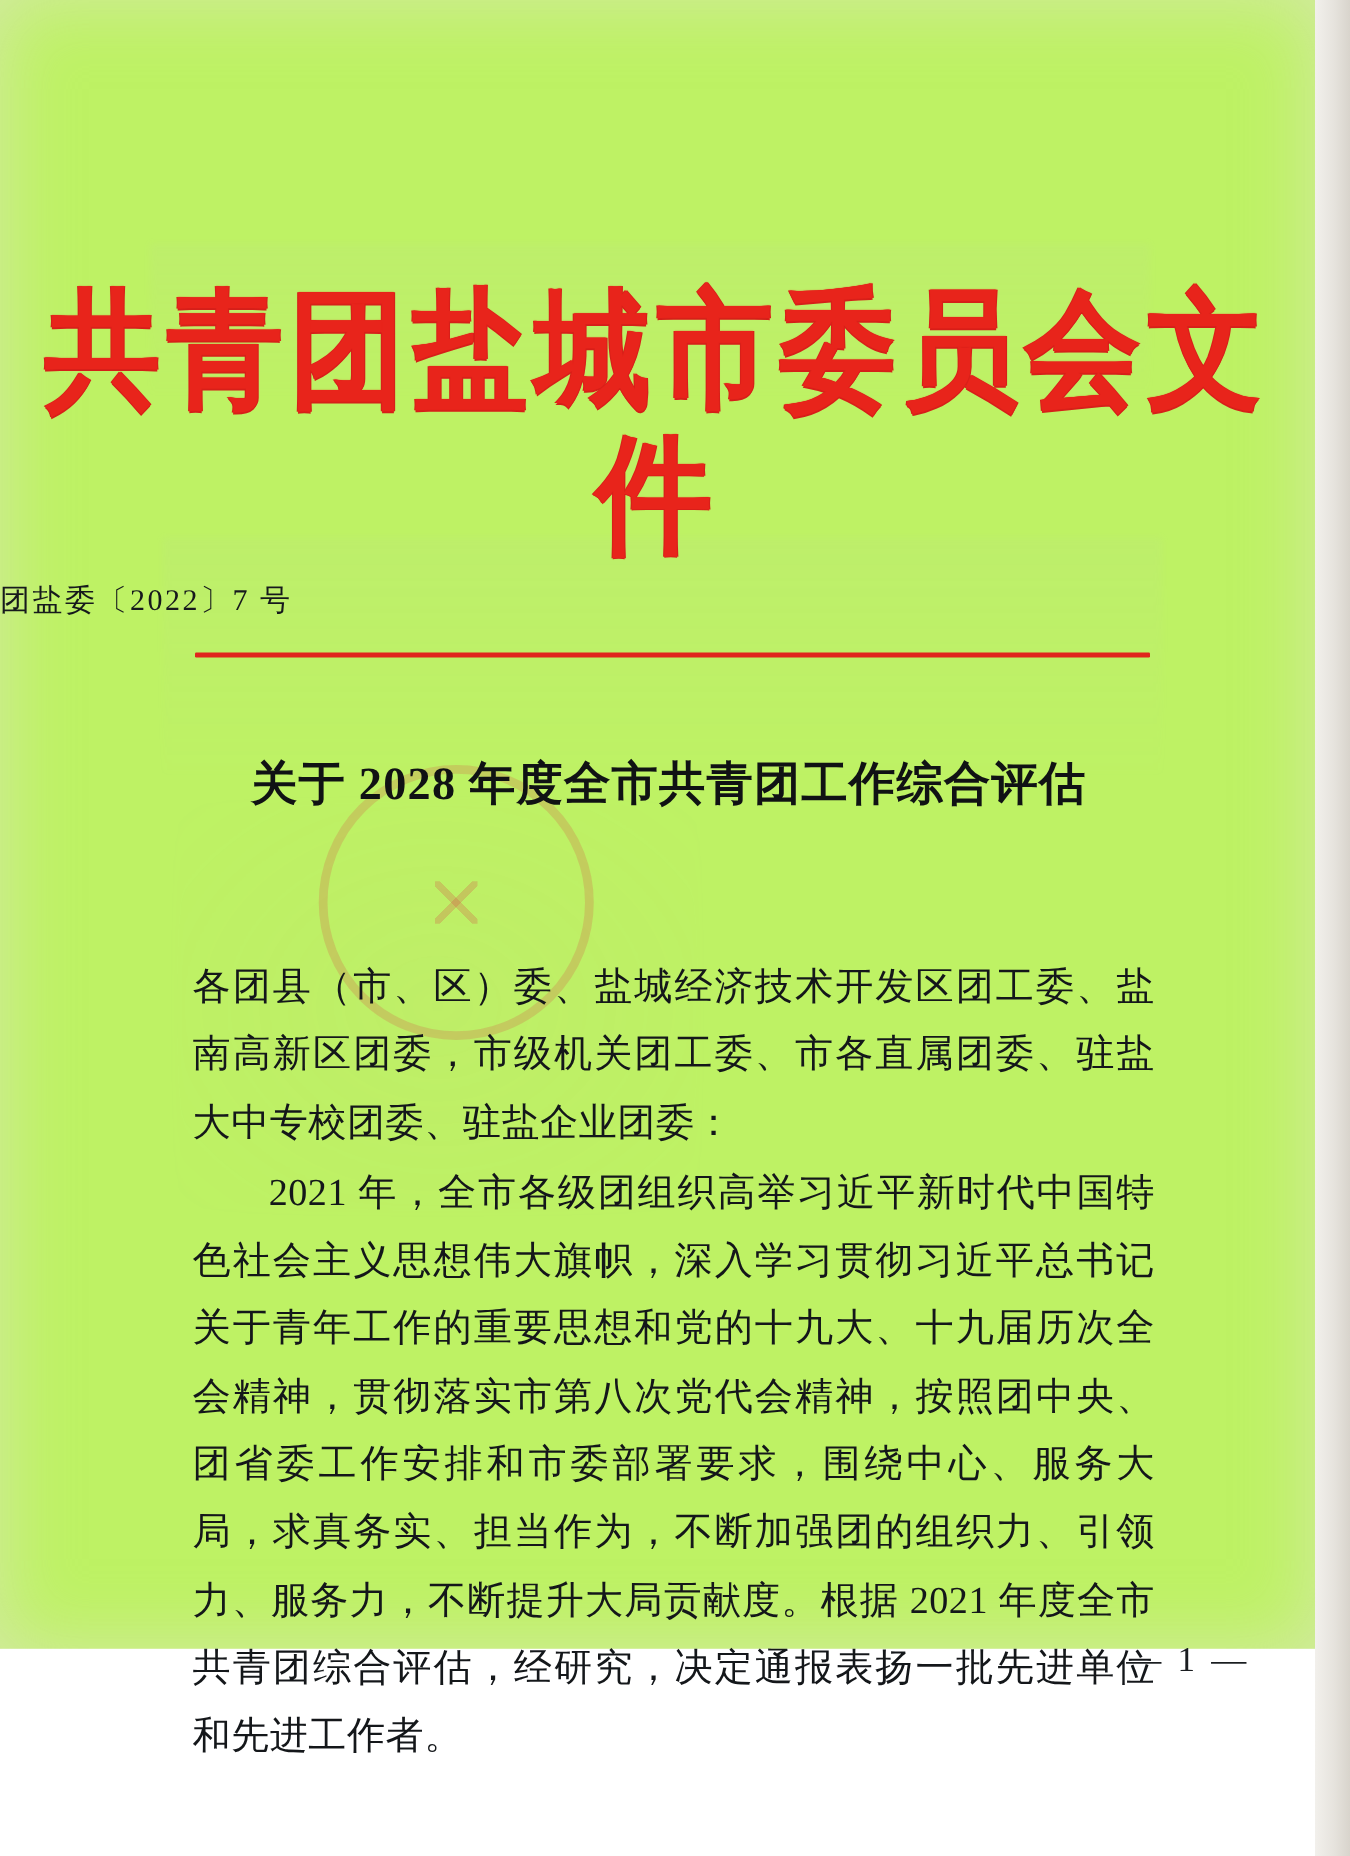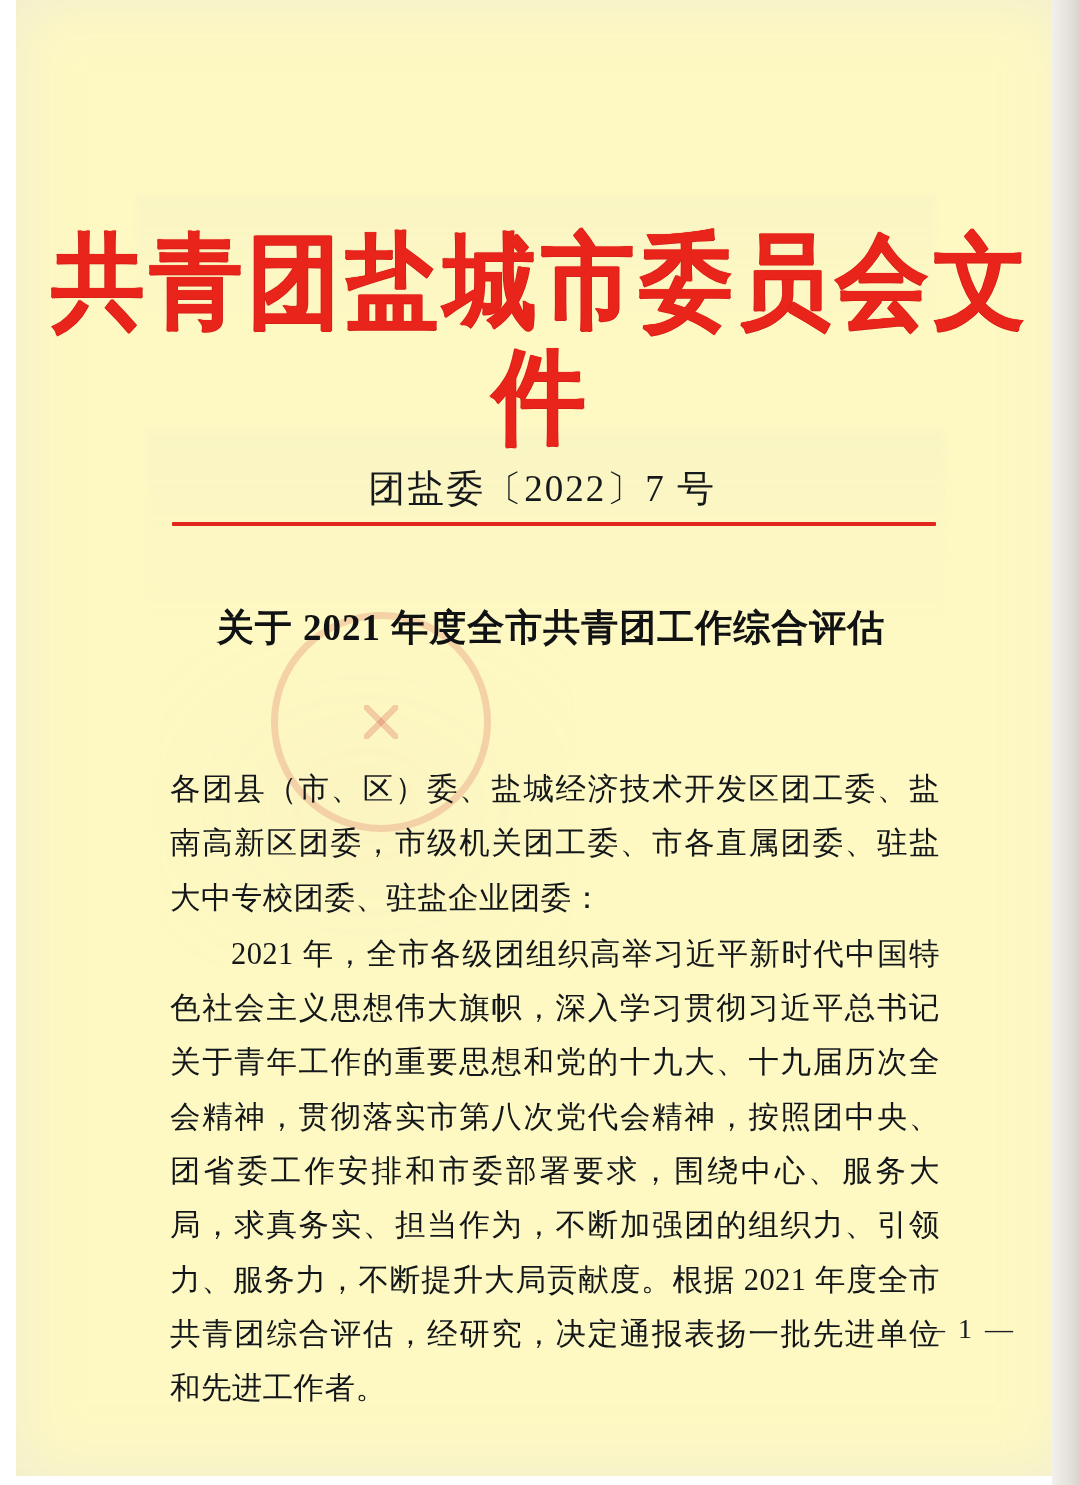--- a/index.html
+++ b/index.html
@@ -11,25 +11,25 @@
     width: 1080px;
     height: 1485px;
     font-family: "Liberation Serif", "DejaVu Serif", serif;
     position: relative;
     overflow: hidden;
   }
 
   
   .page-sheet {
     position: absolute;
-    left: 16px;
+    left: 0;
     top: 0;
     width: 1052px;
-    height: 1476px;
-    background: #fef9c3;
+    height: 1319px;
+    background: #bef264;
     box-shadow: inset 0 0 60px rgba(230, 226, 218, 0.55);
   }
   
   .scan-edge {
     position: absolute;
     right: 0;
     top: 0;
     width: 28px;
     height: 1485px;
     background: linear-gradient(to right, #f2f0ec 0%, #e6e3dd 55%, #d8d4cc 100%);
@@ -104,22 +104,21 @@
       0 1px 0 #d5201a;
     transform: scaleY(1.12);
   }
 
   
   .doc-number {
     position: absolute;
     left: 0;
     top: 464px;
     width: 1052px;
-    text-align: center;
-    font-size: 37px;
+    font-size: 24px;
     letter-spacing: 2px;
     color: #16191c;
     font-family: "Liberation Serif", "DejaVu Serif", serif;
   }
 
   
   .red-rule {
     position: absolute;
     left: 156px;
     top: 522px;
@@ -192,21 +191,21 @@
 
   <div class="masthead">
     <span class="masthead-title">共青团盐城市委员会文件</span>
   </div>
 
   <div class="doc-number">团盐委〔2022〕7 号</div>
 
   <div class="red-rule"></div>
 
   <div class="doc-title">
-    <div>关于 2021 年度全市共青团工作综合评估</div>
+    <div>关于 2028 年度全市共青团工作综合评估</div>
   </div>
 
   <div class="body-block">
     <p>各团县（市、区）委、盐城经济技术开发区团工委、盐南高新区团委，市级机关团工委、市各直属团委、驻盐大中专校团委、驻盐企业团委：</p>
     <p class="indent">2021 年，全市各级团组织高举习近平新时代中国特色社会主义思想伟大旗帜，深入学习贯彻习近平总书记关于青年工作的重要思想和党的十九大、十九届历次全会精神，贯彻落实市第八次党代会精神，按照团中央、团省委工作安排和市委部署要求，围绕中心、服务大局，求真务实、担当作为，不断加强团的组织力、引领力、服务力，不断提升大局贡献度。根据 2021 年度全市共青团综合评估，经研究，决定通报表扬一批先进单位和先进工作者。</p>
   </div>
 
   <div class="page-footer">— 1 —</div>
 </div>
 

